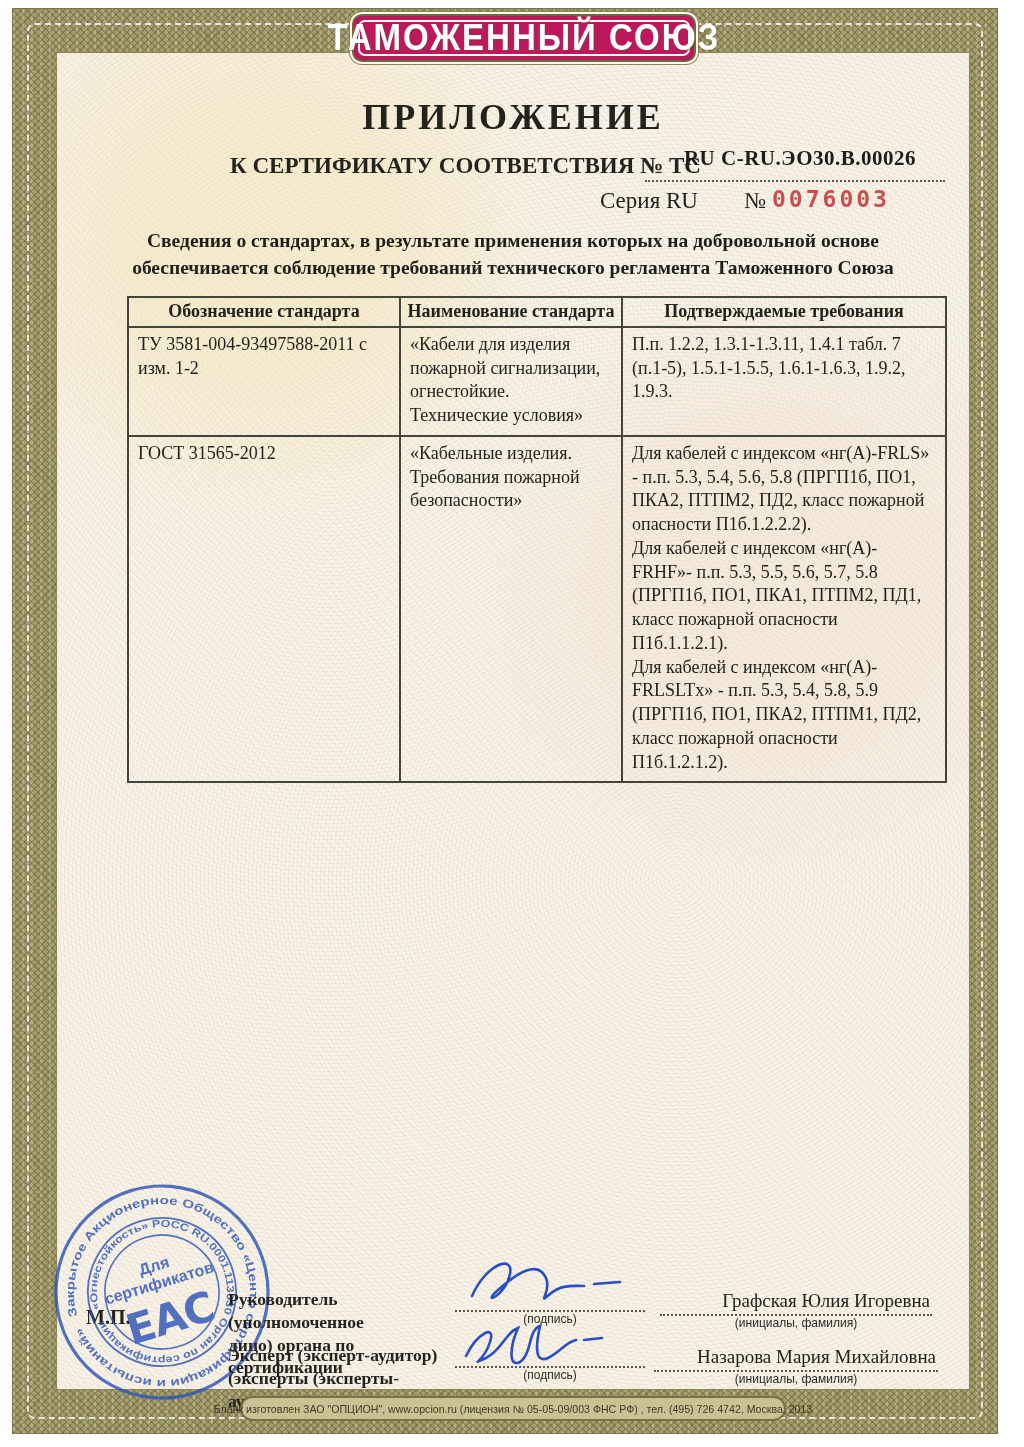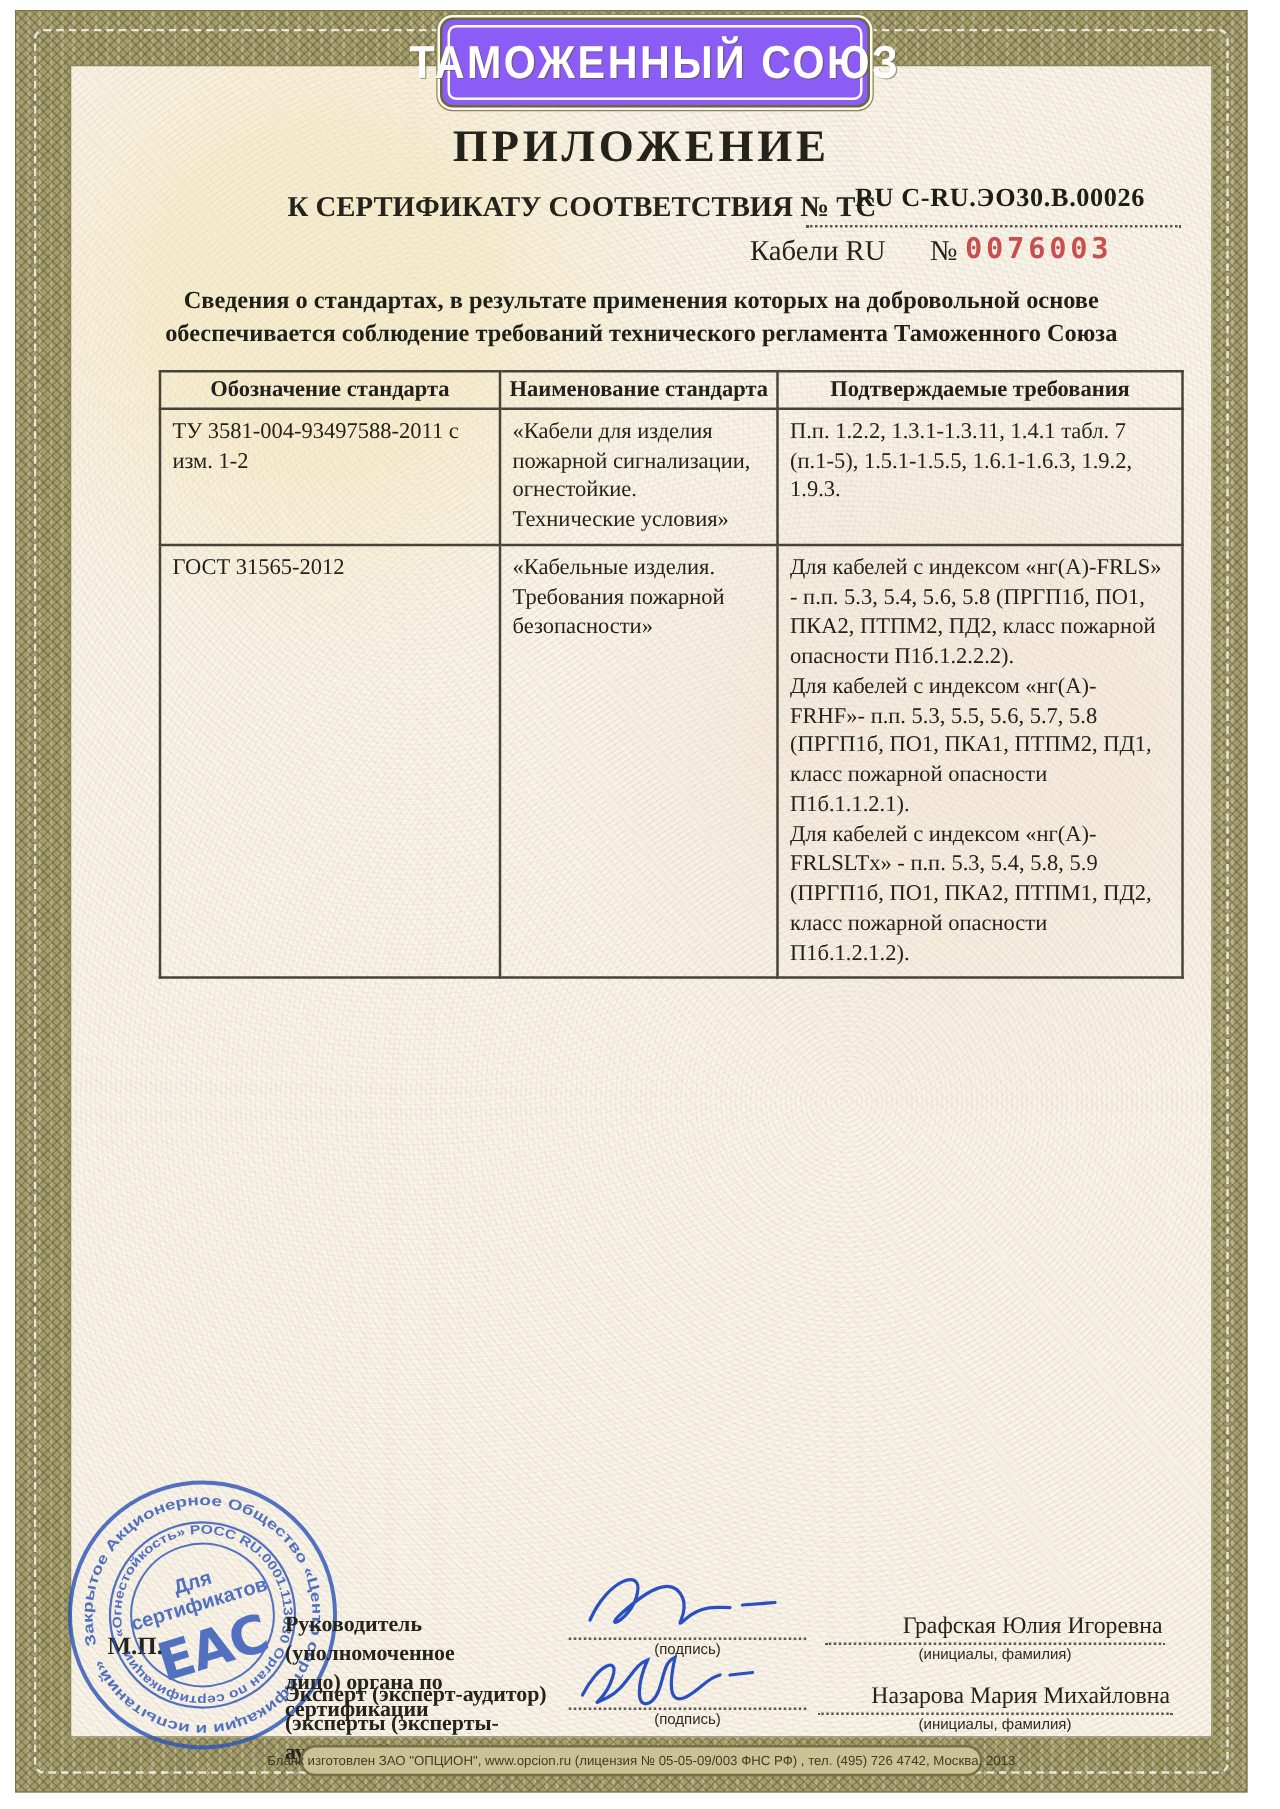--- a/index.html
+++ b/index.html
@@ -28,22 +28,22 @@
       radial-gradient(circle at 22% 14%, rgba(243,228,176,.45) 0 120px, transparent 300px),
       radial-gradient(circle at 78% 40%, rgba(238,220,200,.35) 0 140px, transparent 320px),
       repeating-radial-gradient(circle at 30% 22%, rgba(205,160,160,.10) 0 1px, transparent 1px 4px),
       repeating-radial-gradient(circle at 68% 62%, rgba(158,150,205,.10) 0 1px, transparent 1px 4px),
       repeating-linear-gradient(47deg, rgba(221,199,150,.12) 0 2px, transparent 2px 6px),
       #f9f4e8;
   }
 
   
   .badge {
-    position:absolute; left:352px; top:14px; width:344px; height:72px;
-    background:#8b5cf6; border:2px solid #6d673f; border-radius:10px;
+    position:absolute; left:352px; top:14px; width:344px; height:48px;
+    background:#be185d; border:2px solid #6d673f; border-radius:10px;
     box-shadow: 0 0 0 2px #fdfbef, 0 0 0 3px #8a8458;
     display:flex; align-items:center; justify-content:center;
   }
   .badge-inner {
     position:absolute; left:4px; top:4px; right:4px; bottom:4px;
     border:2px solid #fdfbef; border-radius:7px;
   }
   .badge-text {
     position:relative; color:#ffffff; font-family:"Liberation Sans", sans-serif;
     font-weight:bold; font-size:33px; letter-spacing:2px; transform:scaleY(1.12);
@@ -141,21 +141,21 @@
 
   <div class="badge">
     <div class="badge-inner"></div>
     <span class="badge-text">ТАМОЖЕННЫЙ СОЮЗ</span>
   </div>
 
   <div class="doc-title">ПРИЛОЖЕНИЕ</div>
   <div class="subtitle">К СЕРТИФИКАТУ СООТВЕТСТВИЯ  № ТС</div>
   <div class="cert-number">RU C-RU.ЭО30.В.00026</div>
   <div class="cert-underline"></div>
-  <div class="series-label">Кабели RU</div>
+  <div class="series-label">Серия RU</div>
   <div class="number-sign">№</div>
   <div class="serial-number">0076003</div>
 
   <div class="intro">Сведения о стандартах, в результате применения которых на добровольной основе
 обеспечивается соблюдение требований технического регламента Таможенного Союза</div>
 
   <table class="standards">
     <colgroup>
         <col style="width:272px">
         <col style="width:222px">

